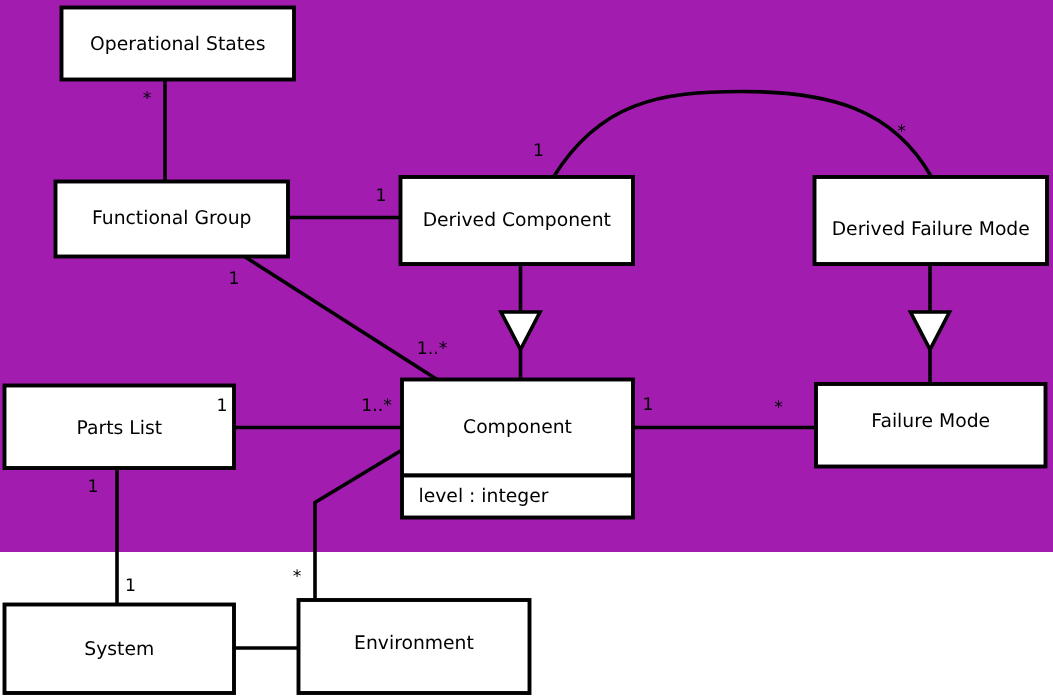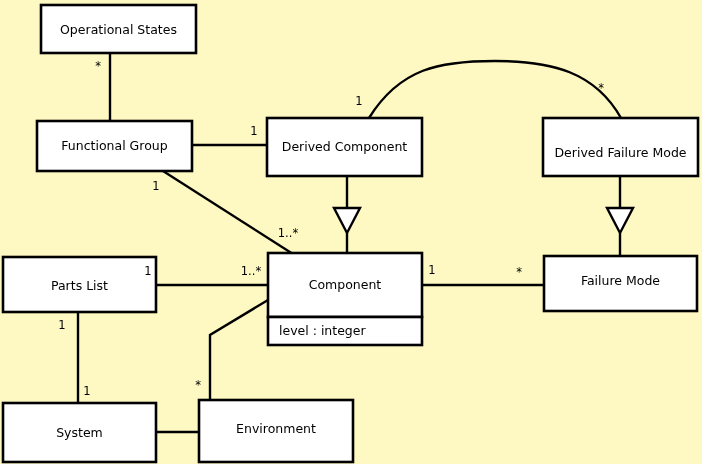--- a/index.html
+++ b/index.html
@@ -9,22 +9,22 @@
   }
   body {
     width: 702px;
     height: 464px;
     font-family: "DejaVu Sans", sans-serif;
     overflow: hidden;
   }
   #diagram-root {
     position: relative;
     width: 702px;
-    height: 464px;
-    background: #fef9c3;
+    height: 368px;
+    background: #a21caf;
   }
   svg#uml-canvas {
     position: absolute;
     top: 0;
     left: 0;
     width: 702px;
     height: 464px;
     display: block;
   }
   .cls-box {

